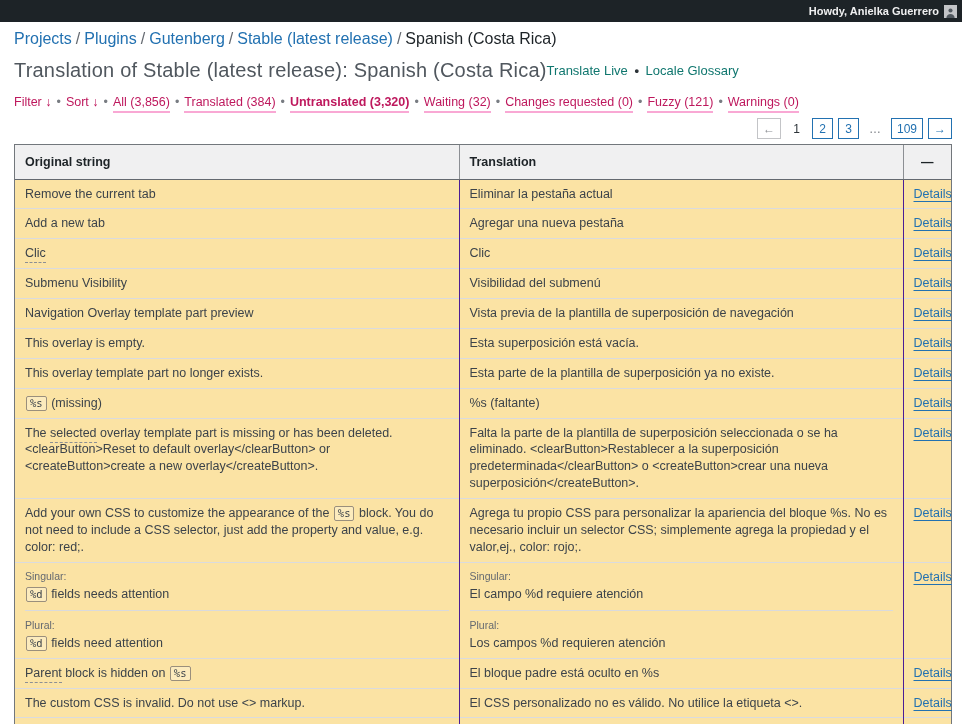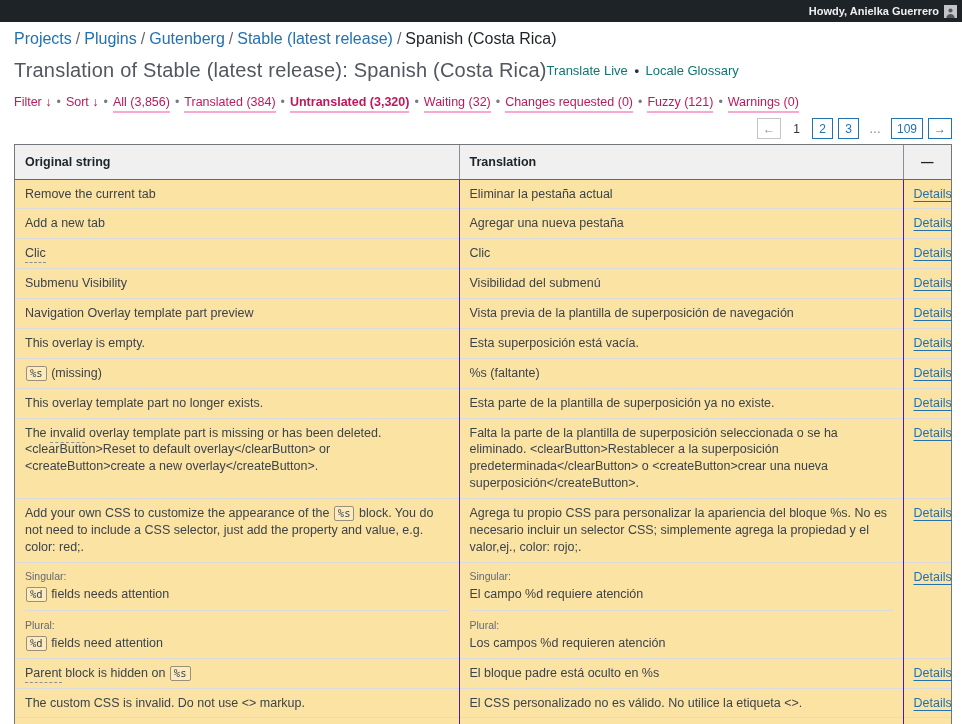--- a/index.html
+++ b/index.html
@@ -153,31 +153,31 @@
             <td class="orig"><span>Navigation Overlay template part preview</span></td>
             <td class="trans"><span>Vista previa de la plantilla de superposición de navegación</span></td>
             <td class="c3"><a>Details</a></td>
           </tr>
           <tr>
             <td class="orig"><span>This overlay is empty.</span></td>
             <td class="trans"><span>Esta superposición está vacía.</span></td>
             <td class="c3"><a>Details</a></td>
           </tr>
           <tr>
+            <td class="orig"><span>This overlay template part no longer exists.</span></td>
+            <td class="trans"><span>Esta parte de la plantilla de superposición ya no existe.</span></td>
+            <td class="c3"><a>Details</a></td>
+          </tr>
+          <tr>
             <td class="orig"><span class="ph">%s</span><span> (missing)</span></td>
             <td class="trans"><span>%s (faltante)</span></td>
             <td class="c3"><a>Details</a></td>
           </tr>
           <tr>
-            <td class="orig"><span>This overlay template part no longer exists.</span></td>
-            <td class="trans"><span>Esta parte de la plantilla de superposición ya no existe.</span></td>
-            <td class="c3"><a>Details</a></td>
-          </tr>
-          <tr>
-            <td class="orig"><span>The </span><span class="gloss">invalid</span><span> overlay template part is missing or has been deleted. &lt;clearButton&gt;Reset to default overlay&lt;/clearButton&gt; or &lt;createButton&gt;create a new overlay&lt;/createButton&gt;.</span></td>
+            <td class="orig"><span>The </span><span class="gloss">selected</span><span> overlay template part is missing or has been deleted. &lt;clearButton&gt;Reset to default overlay&lt;/clearButton&gt; or &lt;createButton&gt;create a new overlay&lt;/createButton&gt;.</span></td>
             <td class="trans"><span>Falta la parte de la plantilla de superposición seleccionada o se ha eliminado. &lt;clearButton&gt;Restablecer a la superposición predeterminada&lt;/clearButton&gt; o &lt;createButton&gt;crear una nueva superposición&lt;/createButton&gt;.</span></td>
             <td class="c3"><a>Details</a></td>
           </tr>
           <tr>
             <td class="orig"><span>Add your own CSS to customize the appearance of the </span><span class="ph">%s</span><span> block. You do not need to include a CSS selector, just add the property and value, e.g. color: red;.</span></td>
             <td class="trans"><span>Agrega tu propio CSS para personalizar la apariencia del bloque %s. No es necesario incluir un selector CSS; simplemente agrega la propiedad y el valor,ej., color: rojo;.</span></td>
             <td class="c3"><a>Details</a></td>
           </tr>
           <tr>
             <td class="orig">

